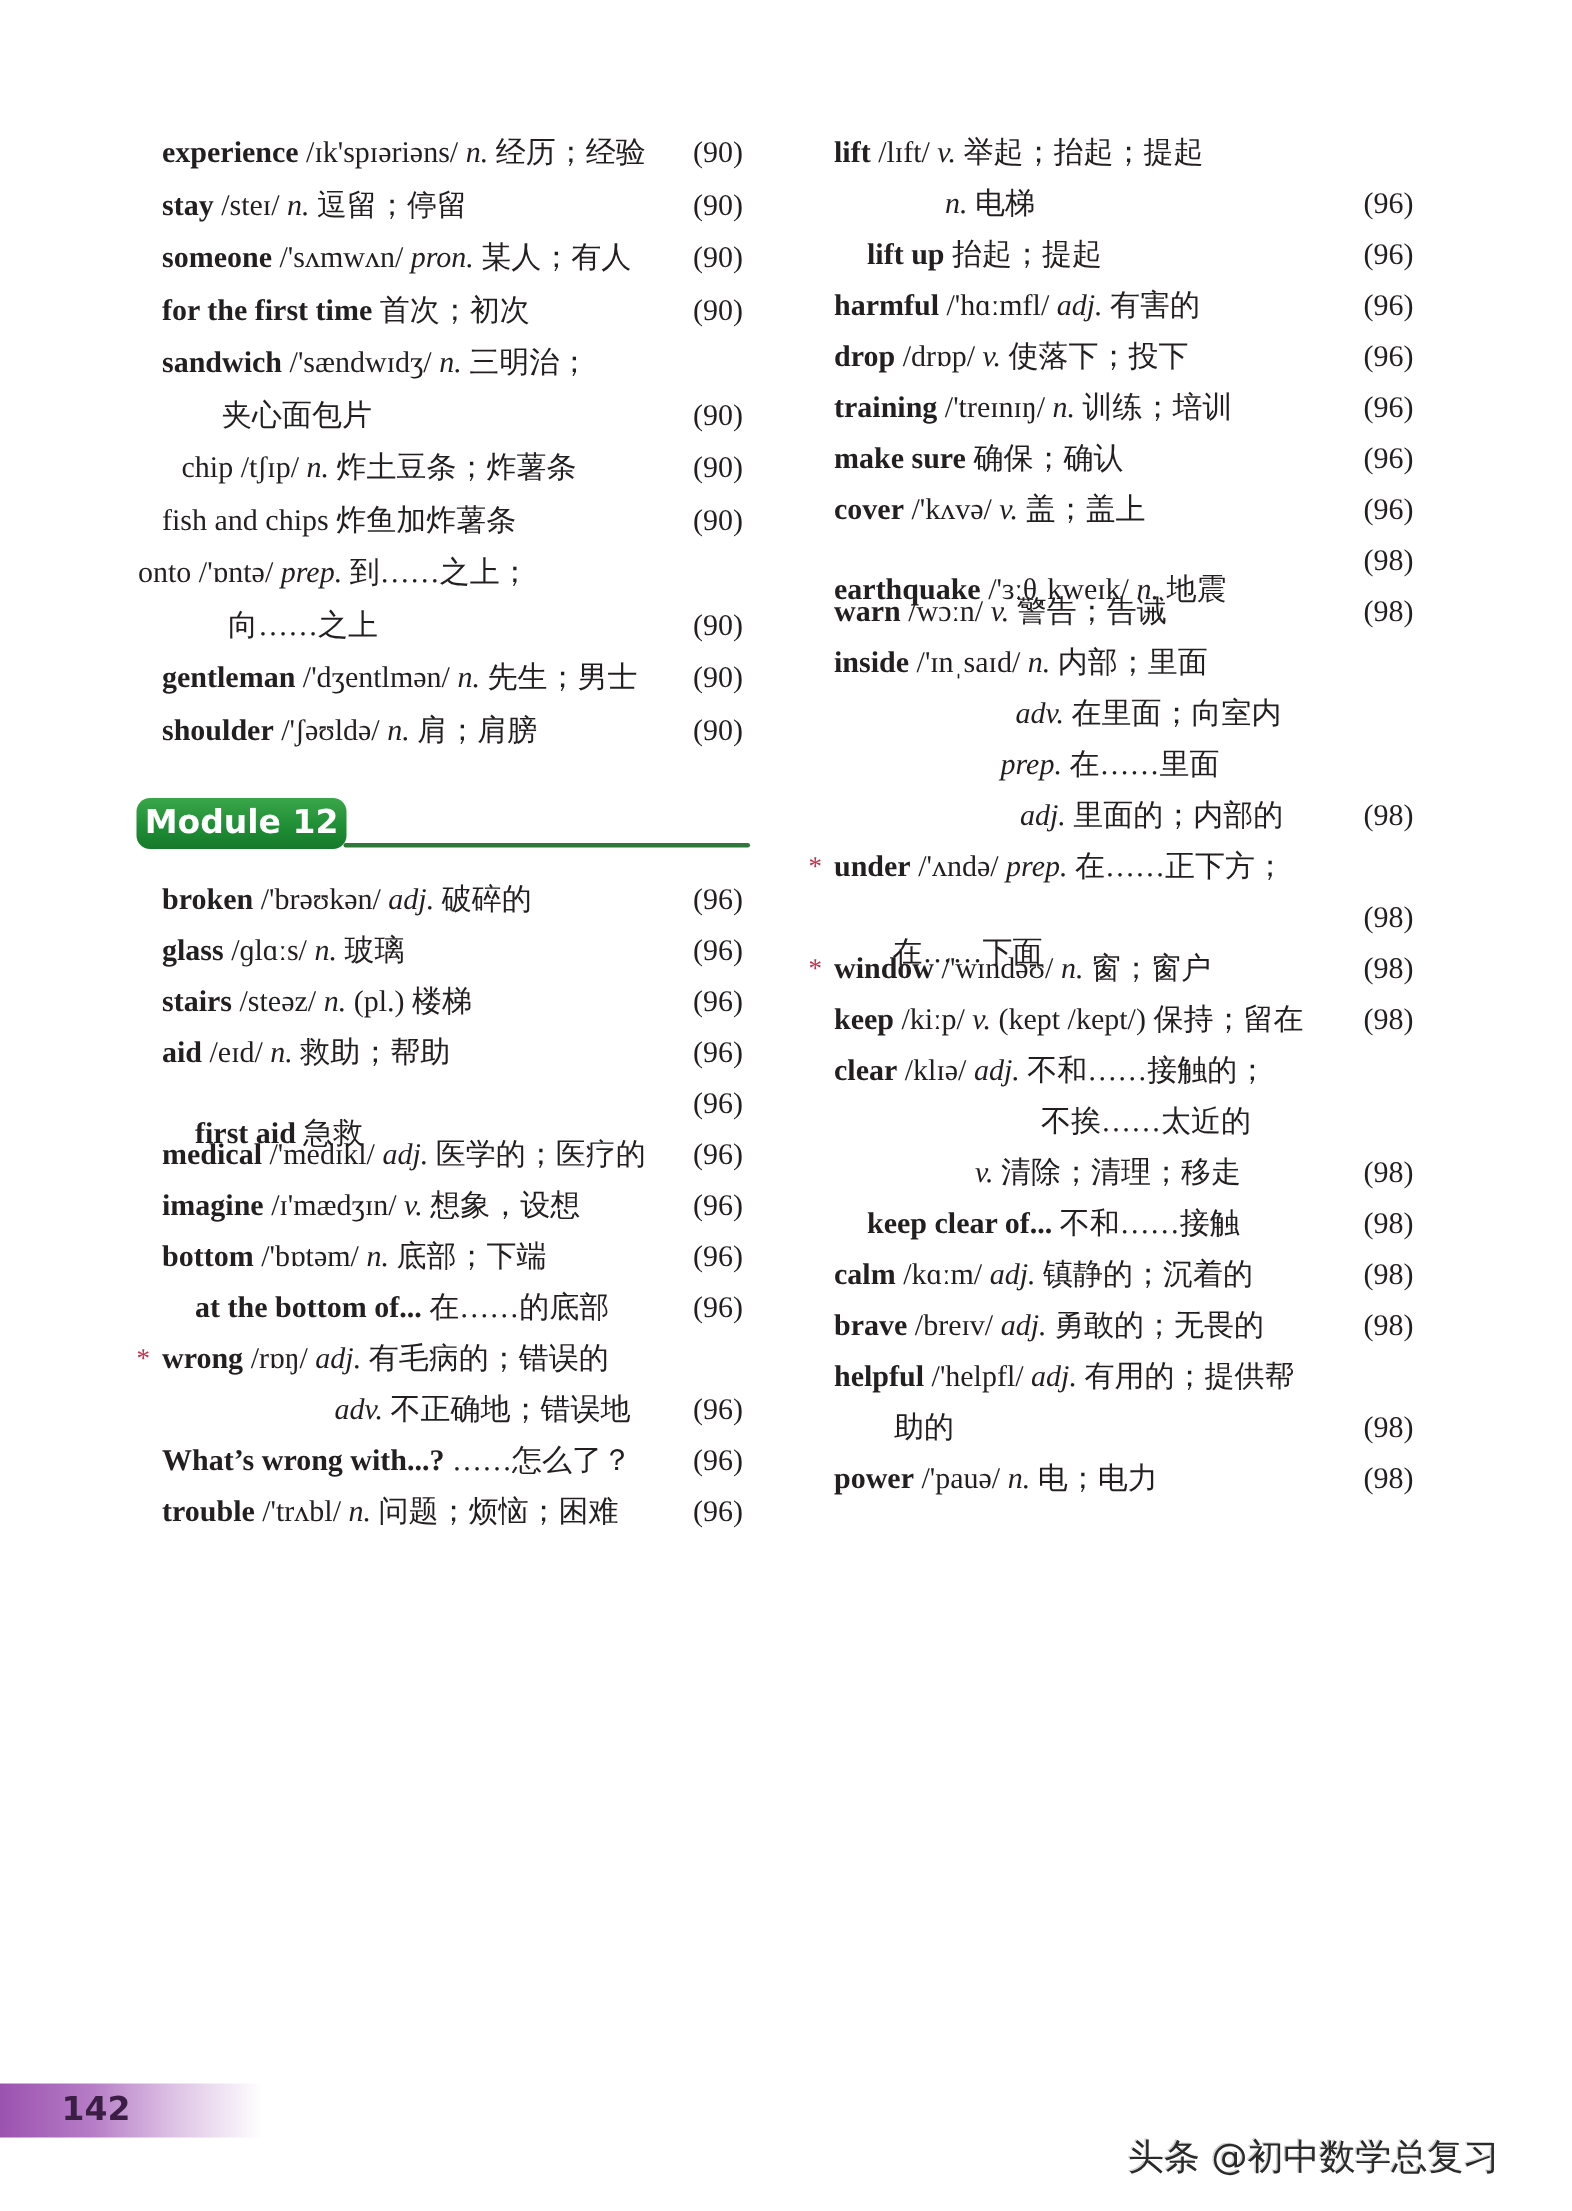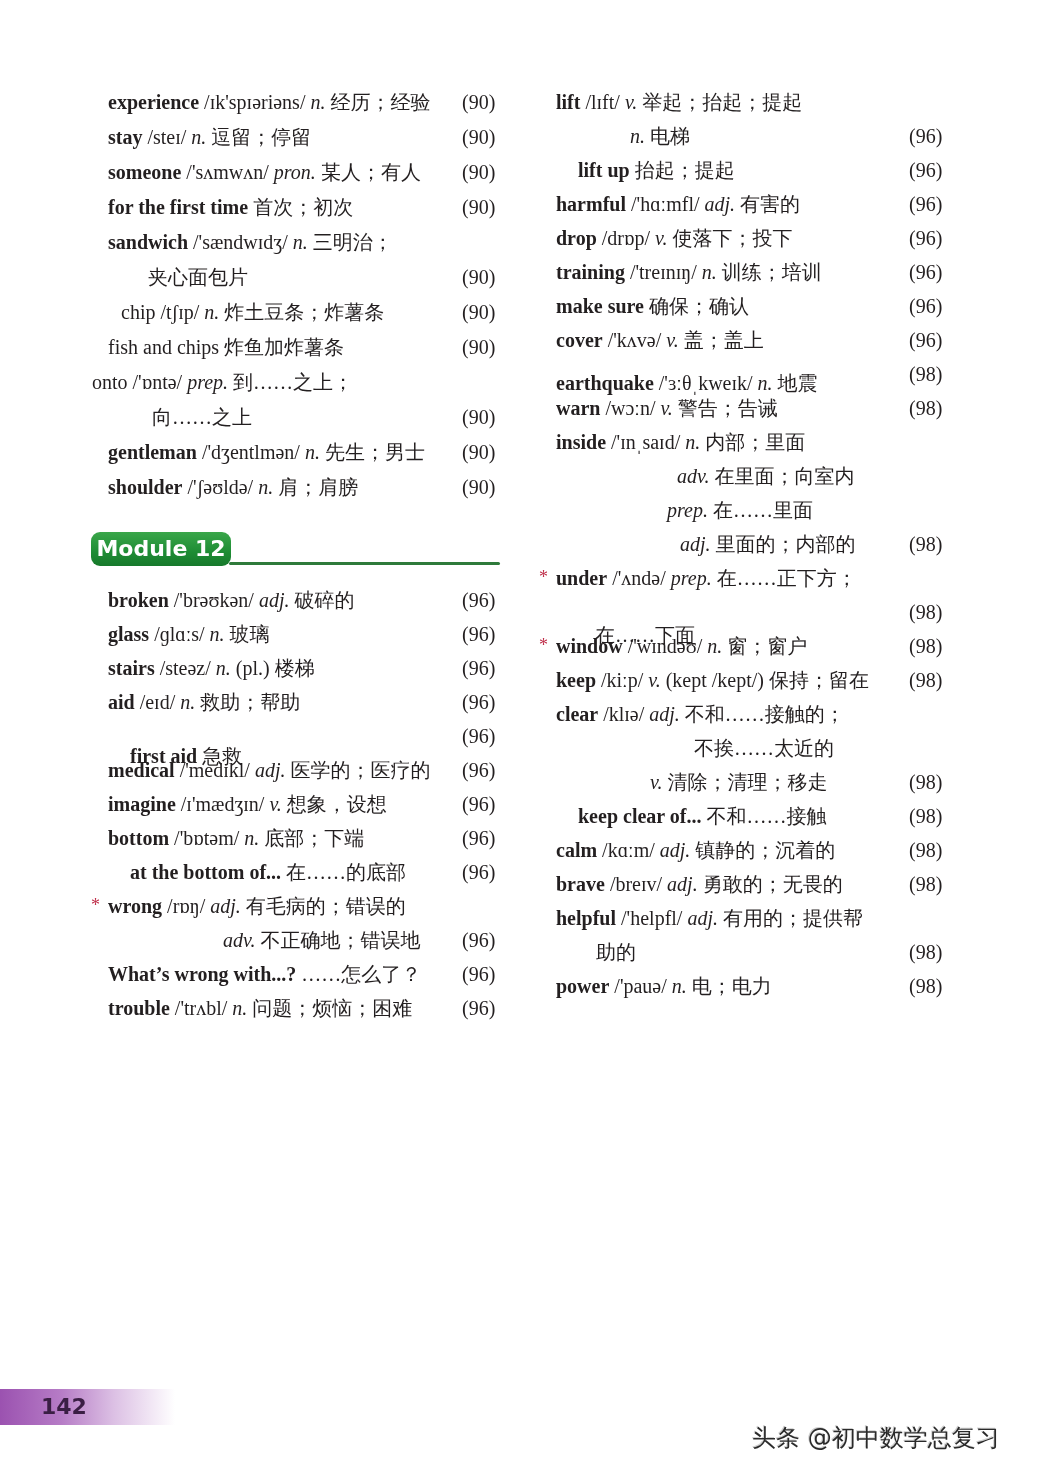--- a/index.html
+++ b/index.html
@@ -212,21 +212,21 @@
   <div class="line" style="left:556px;top:289px;">
     <b>make sure</b><span> </span><span>确保；确认</span>
   </div>
   <div class="page-ref" style="left:909px;top:289px;">(96)</div>
 
   <div class="line" style="left:556px;top:323px;">
     <b>cover</b><span> /'kʌvə/ </span><i>v.</i><span> 盖；盖上</span>
   </div>
   <div class="page-ref" style="left:909px;top:323px;">(96)</div>
 
-  <div class="line" style="left:556px;top:366px;font-family:Liberation Serif, serif;">
+  <div class="line" style="left:556px;top:376px;font-family:Liberation Serif, serif;">
     <b>earthquake</b><span> /'ɜːθˌkweɪk/ </span><i>n.</i><span> 地震</span>
   </div>
   <div class="page-ref" style="left:909px;top:357px;">(98)</div>
 
   <div class="line" style="left:556px;top:391px;">
     <b>warn</b><span> /wɔːn/ </span><i>v.</i><span> 警告；告诫</span>
   </div>
   <div class="page-ref" style="left:909px;top:391px;">(98)</div>
 
   <div class="line" style="left:556px;top:425px;">

